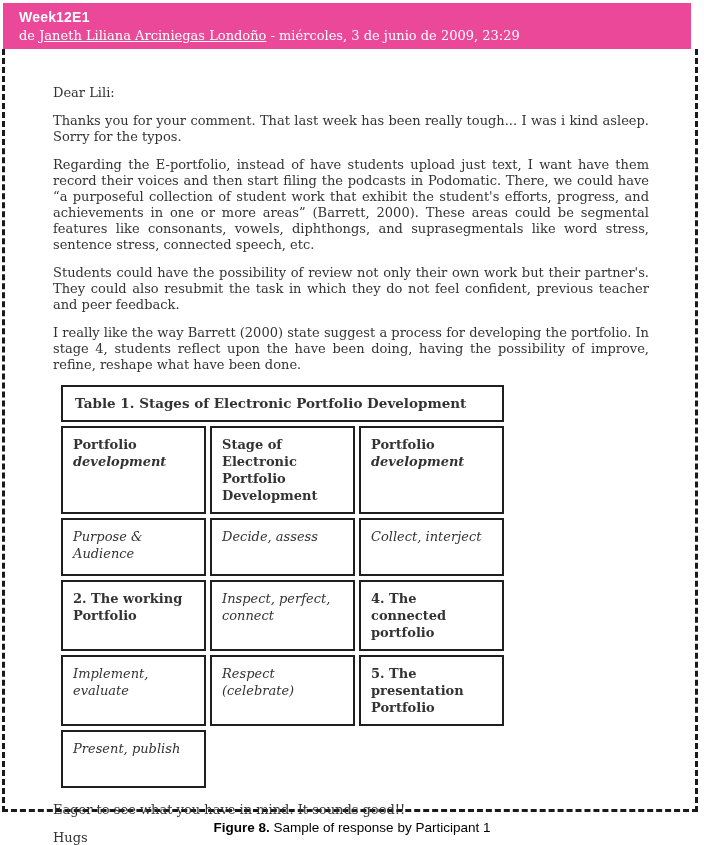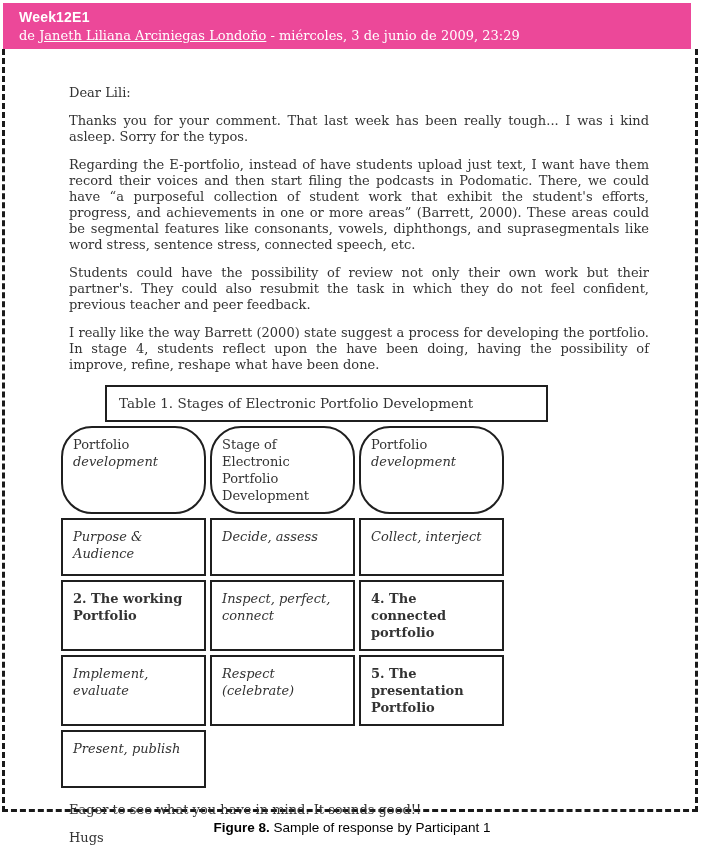--- a/index.html
+++ b/index.html
@@ -52,51 +52,50 @@
     height: 763px;
     box-sizing: border-box;
     border-left: 3px dashed #1a1a1a;
     border-right: 3px dashed #1a1a1a;
     border-bottom: 3px dashed #1a1a1a;
     padding: 36px 46px 0 48px;
     font-size: 13px;
     line-height: 16px;
     text-align: justify;
   }
-  .message-box p { margin: 0 0 12px 16px; }
+  .message-box p { margin: 0 0 12px 0; }
   .message-box p.salutation { text-align: left; }
   .message-box p.closing, .message-box p.signoff { text-align: left; }
 
   
   .table-wrap { margin: 8px 0 14px 8px; width: 443px; text-align: left; }
   .table-title-box {
     box-sizing: border-box;
     width: 443px;
     border: 2px solid #1f1f1f;
     padding: 8px 12px 9px 12px;
-    font-weight: 400;
+    font-weight: 700;
     font-size: 13.5px;
-    margin-left: 44px;
   }
   .ep-grid {
     display: grid;
     grid-template-columns: 145px 145px 145px;
     gap: 4px;
     width: 443px;
     margin-top: 4px;
   }
   .cell {
     box-sizing: border-box;
     border: 2px solid #1f1f1f;
     padding: 8px 10px;
     font-size: 13px;
     line-height: 17px;
     vertical-align: top;
   }
-  .cell.head { min-height: 84px; font-weight: 400; border-radius: 31px; }
+  .cell.head { min-height: 84px; font-weight: 700; }
   .cell.body-row { min-height: 58px; }
   .italic-col { font-style: italic; }
   .head .dev-word { font-style: italic; display: block; }
   .head .port-word { display: block; }
   .cell.mid { font-weight: 700; }
 
   
   .figure-caption {
     position: absolute;
     left: 0;

